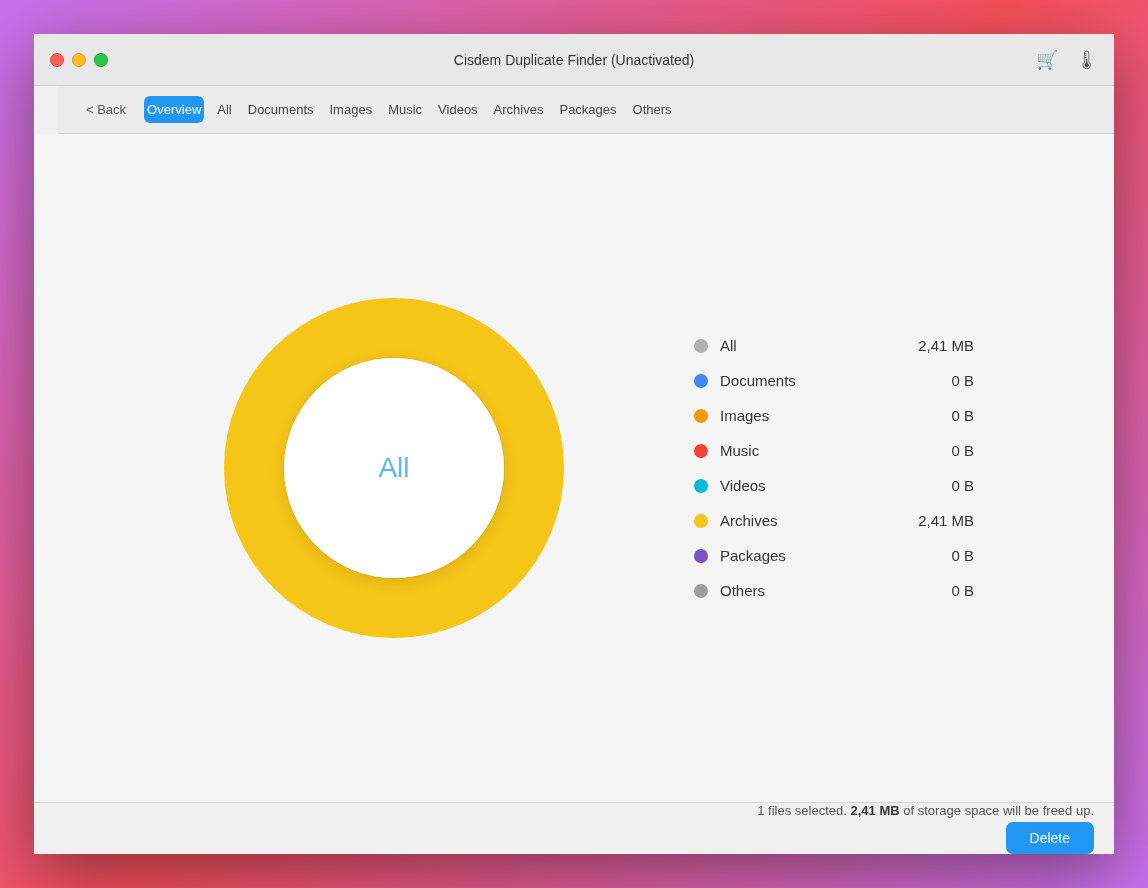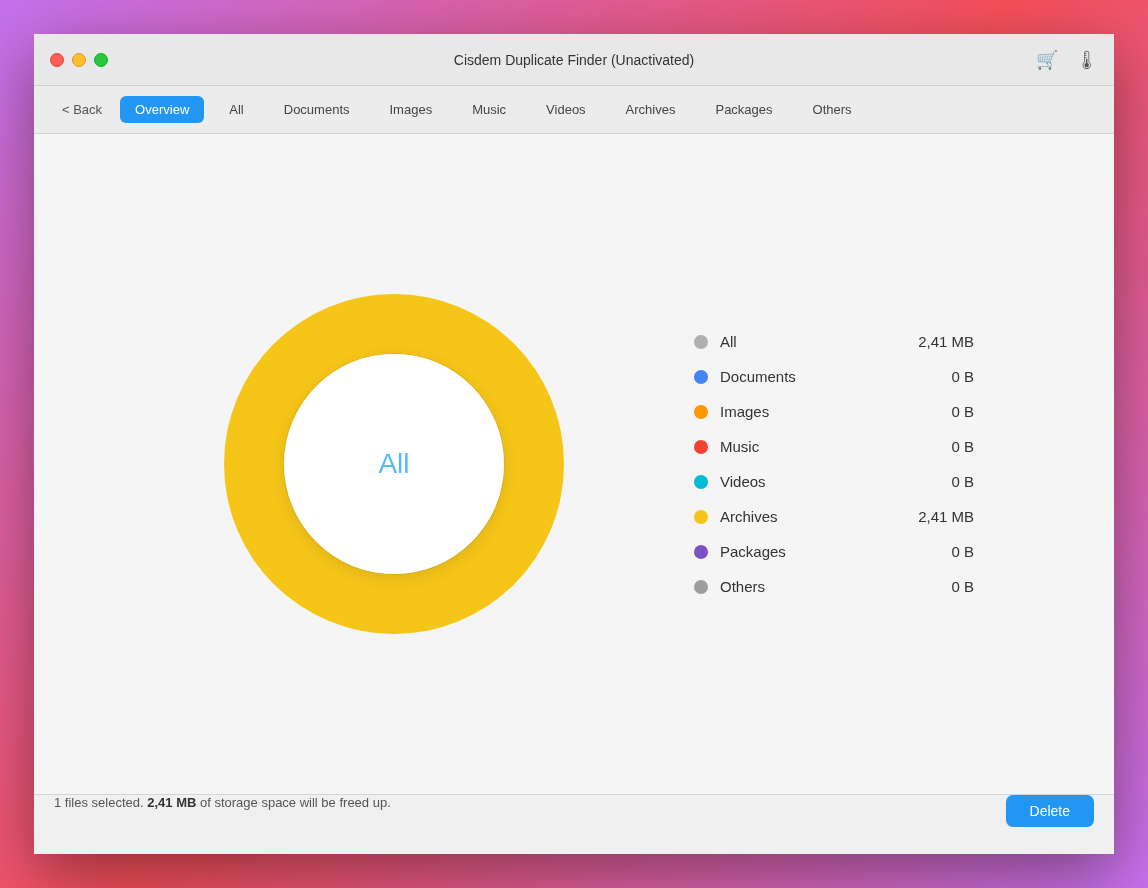--- a/index.html
+++ b/index.html
@@ -75,34 +75,35 @@
     }
 
     .toolbar {
       background: #ececec;
       padding: 10px 20px;
       display: flex;
       align-items: center;
       gap: 10px;
       border-bottom: 1px solid #d5d5d5;
       flex-shrink: 0;
+      margin-left: 24px;
     }
 
     .back-btn {
       font-size: 13px;
       color: #555;
       cursor: pointer;
       padding: 4px 8px;
       border-radius: 5px;
       background: transparent;
       border: none;
     }
 
     .tab-btn {
-      padding: 6px 15px;
+      padding: 6px 3px;
       border-radius: 6px;
       font-size: 13px;
       cursor: pointer;
       border: none;
       background: #ddd;
       color: #444;
     }
 
     .tab-btn.active {
       background: #2196F3;
@@ -193,26 +194,27 @@
 
     .legend-value {
       font-size: 15px;
       color: #333;
       min-width: 70px;
       text-align: right;
     }
 
     .statusbar {
       background: #f0f0f0;
-      height: 60px;
+      height: 52px;
       border-top: 1px solid #d5d5d5;
       display: flex;
-      align-items: flex-start;
+      align-items: flex-end;
       padding: 0 20px;
       flex-shrink: 0;
+      flex-direction: column;
     }
 
     .status-text {
       font-size: 13px;
       color: #555;
       flex: 1;
     }
 
     .status-text strong {
       color: #333;

